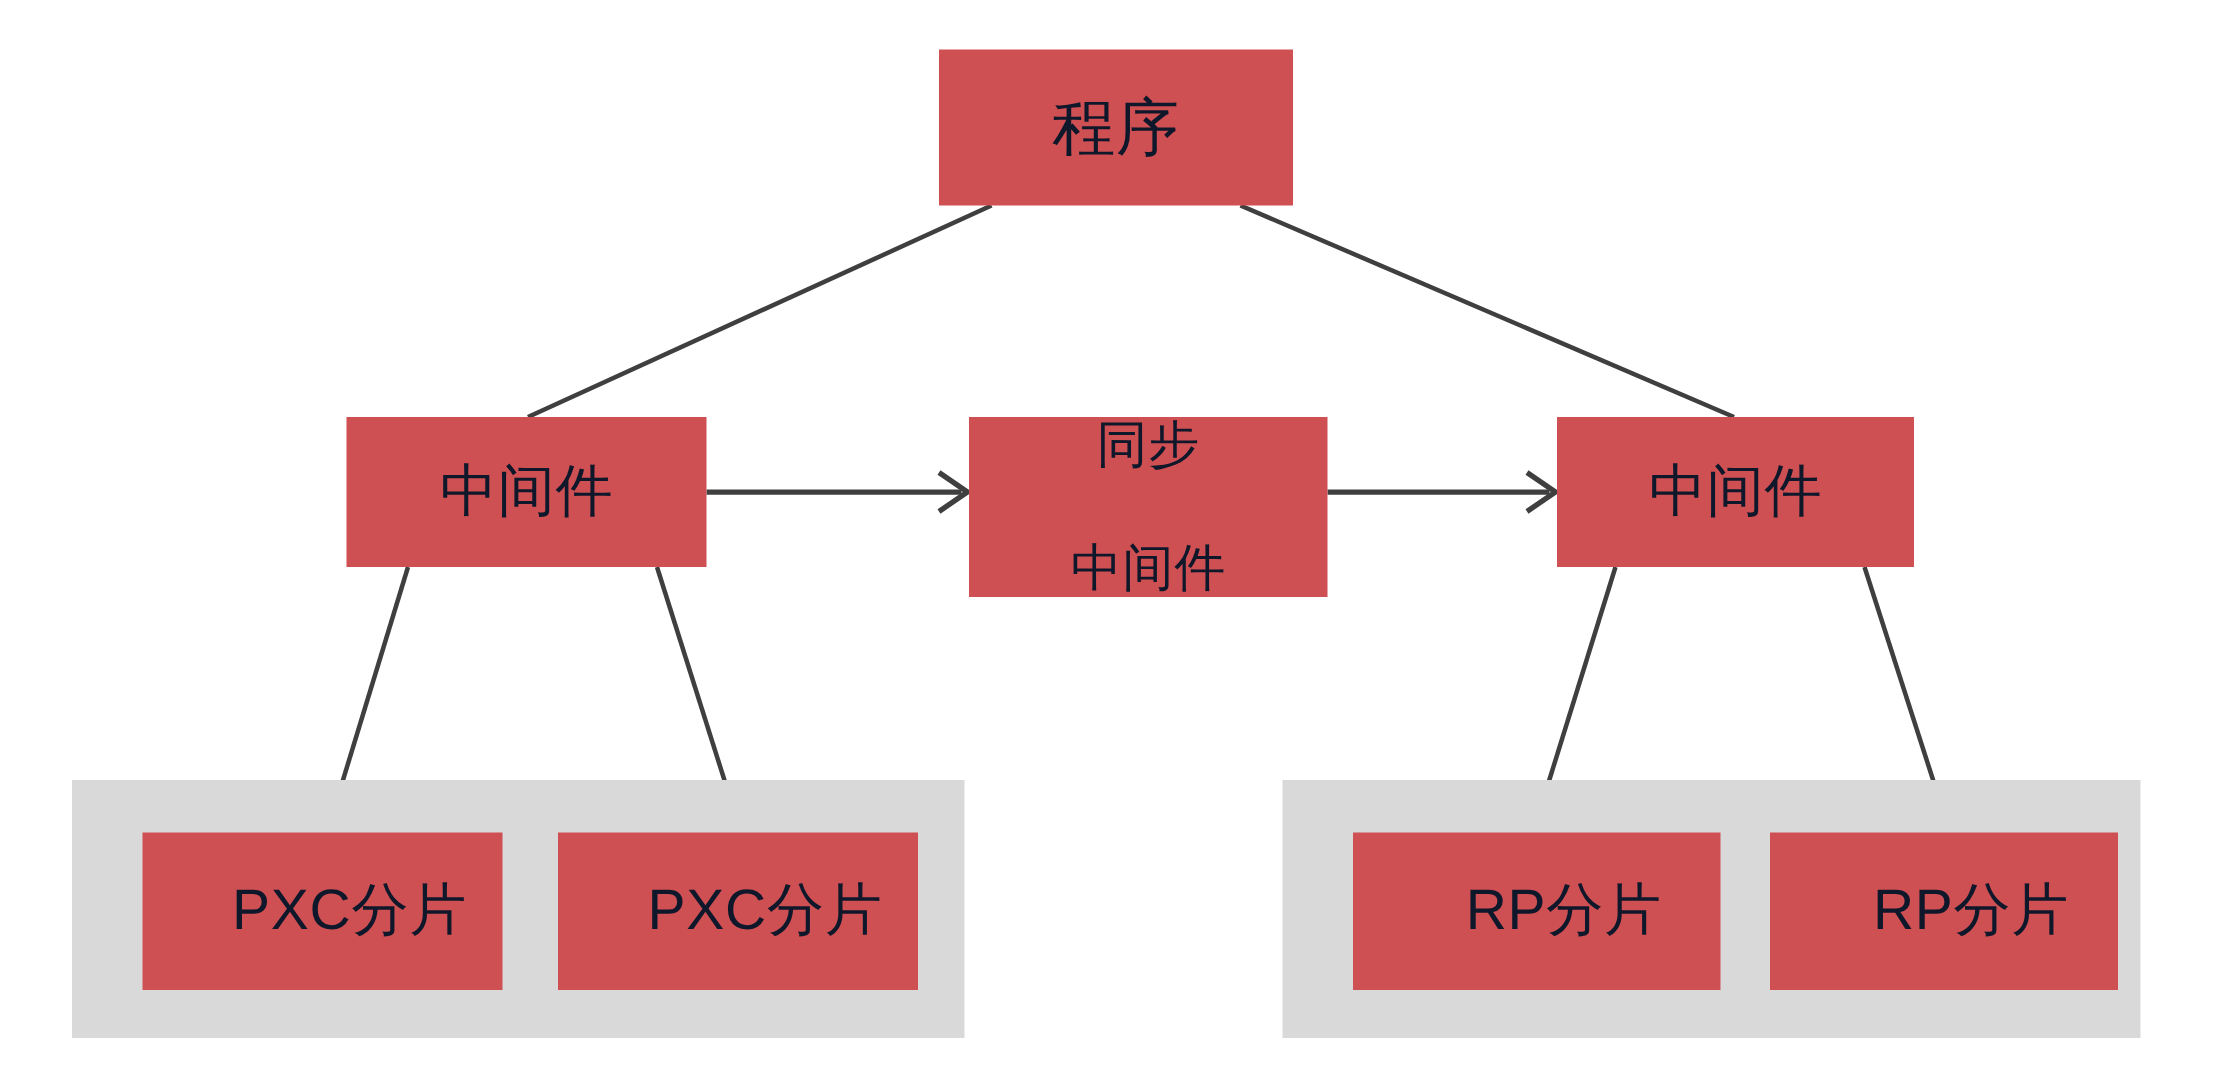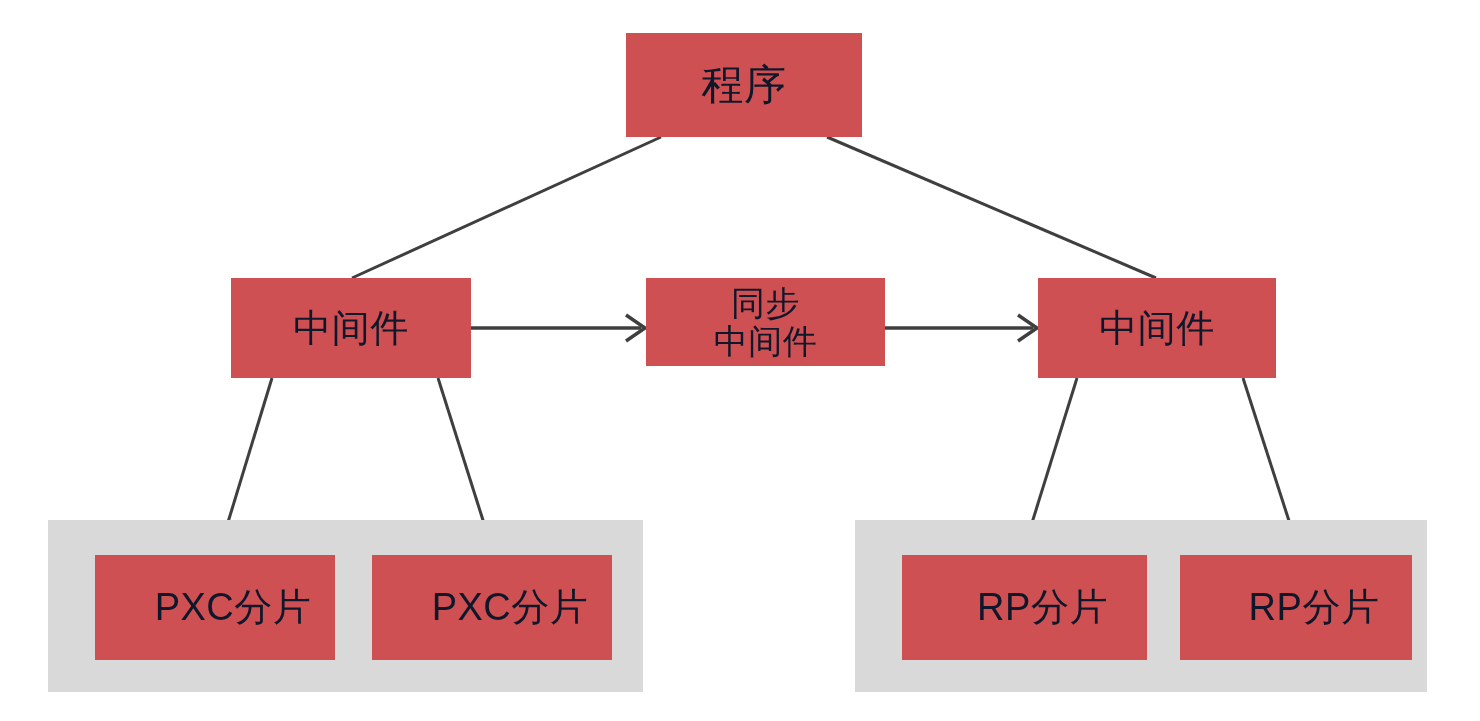--- a/index.html
+++ b/index.html
@@ -45,21 +45,21 @@
     letter-spacing: 0.5px;
     font-weight: 400;
     z-index: 3;
   }
   .node-line {
     display: block;
     white-space: nowrap;
   }
   .node-top      { left: 626px; top: 33px;  width: 236px; height: 104px; font-size: 42px; }
   .node-mid-left { left: 231px; top: 278px; width: 240px; height: 100px; font-size: 38px; }
-  .node-mid-sync { left: 646px; top: 278px; width: 239px; height: 88px; font-size: 34px; }
+  .node-mid-sync { left: 646px; top: 278px; width: 239px; height: 120px; font-size: 34px; justify-content: space-between; }
   .node-mid-right{ left: 1038px; top: 278px; width: 238px; height: 100px; font-size: 38px; }
 
   .group-left  { left: 48px;  top: 520px; width: 595px; height: 172px; }
   .group-right { left: 855px; top: 520px; width: 572px; height: 172px; }
 
   .node-leaf     { height: 105px; top: 555px; font-size: 38px; padding-left: 36px; }
   .node-leaf-0   { left: 95px;  width: 240px; }
   .node-leaf-1   { left: 372px; width: 240px; }
   .node-leaf-2   { left: 902px; width: 245px; }
   .node-leaf-3   { left: 1180px; width: 232px; }

